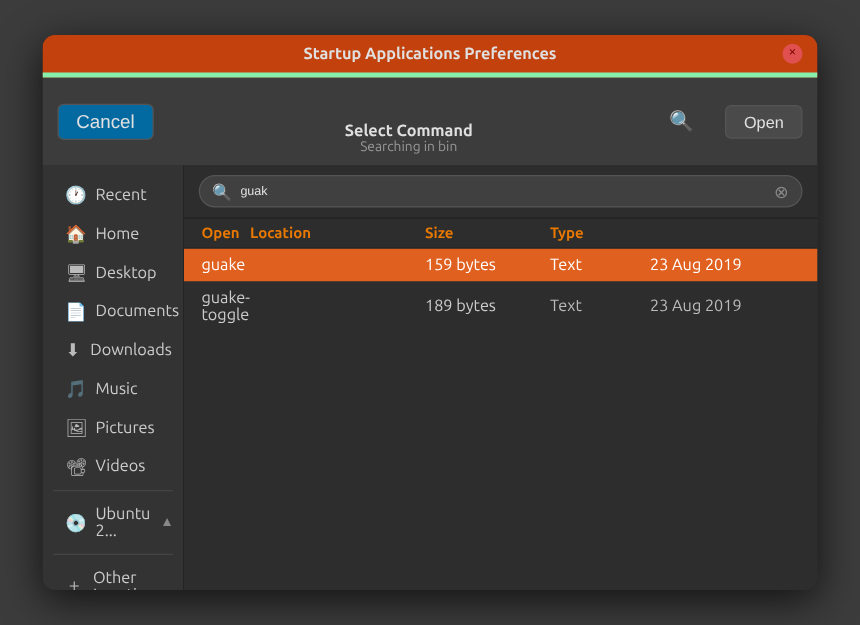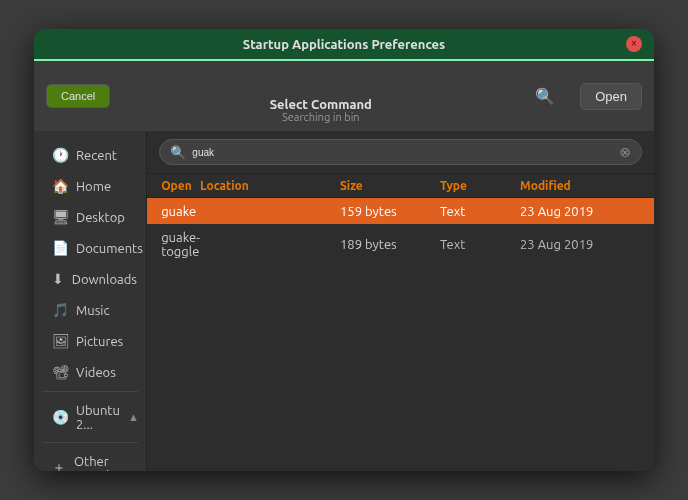--- a/index.html
+++ b/index.html
@@ -16,27 +16,27 @@
 
     .outer-window {
       background: #2d2d2d;
       border-radius: 10px;
       width: 620px;
       box-shadow: 0 8px 32px rgba(0,0,0,0.7);
       overflow: hidden;
     }
 
     .title-bar {
-      background: #14532d;
+      background: #c2410c;
       display: flex;
       align-items: center;
       justify-content: center;
       padding: 8px 12px;
       position: relative;
-      border-bottom: 2px solid #86efac;
+      border-bottom: 4px solid #86efac;
     }
 
     .title-bar-text {
       color: #e0e0e0;
       font-size: 13px;
       font-weight: 600;
     }
 
     .close-btn {
       position: absolute;
@@ -59,27 +59,27 @@
 
     .dialog-header {
       background: #3c3c3c;
       display: flex;
       align-items: center;
       padding: 8px 12px;
       gap: 8px;
     }
 
     .cancel-btn {
-      background: #4d7c0f;
+      background: #0369a1;
       color: #e0e0e0;
       border: 1px solid #555;
       border-radius: 5px;
       padding: 5px 14px;
       cursor: pointer;
-      font-size: 11px;
+      font-size: 15px;
     }
 
     .dialog-title-block {
       flex: 1;
       text-align: center;
       margin-top: 28px;
     }
 
     .dialog-title {
       color: #e0e0e0;
@@ -348,21 +348,20 @@
           <span class="clear-icon">⊗</span>
         </div>
       </div>
 
       <div class="file-list">
         <div class="file-list-header">
           <span>Open</span>
           <span>Location</span>
           <span>Size</span>
           <span>Type</span>
-          <span>Modified</span>
         </div>
         <div class="file-row selected">
           <span>guake</span>
           <span></span>
           <span>159 bytes</span>
           <span class="file-type">Text</span>
           <span class="file-modified">23 Aug 2019</span>
         </div>
         <div class="file-row">
           <span>guake-toggle</span>

